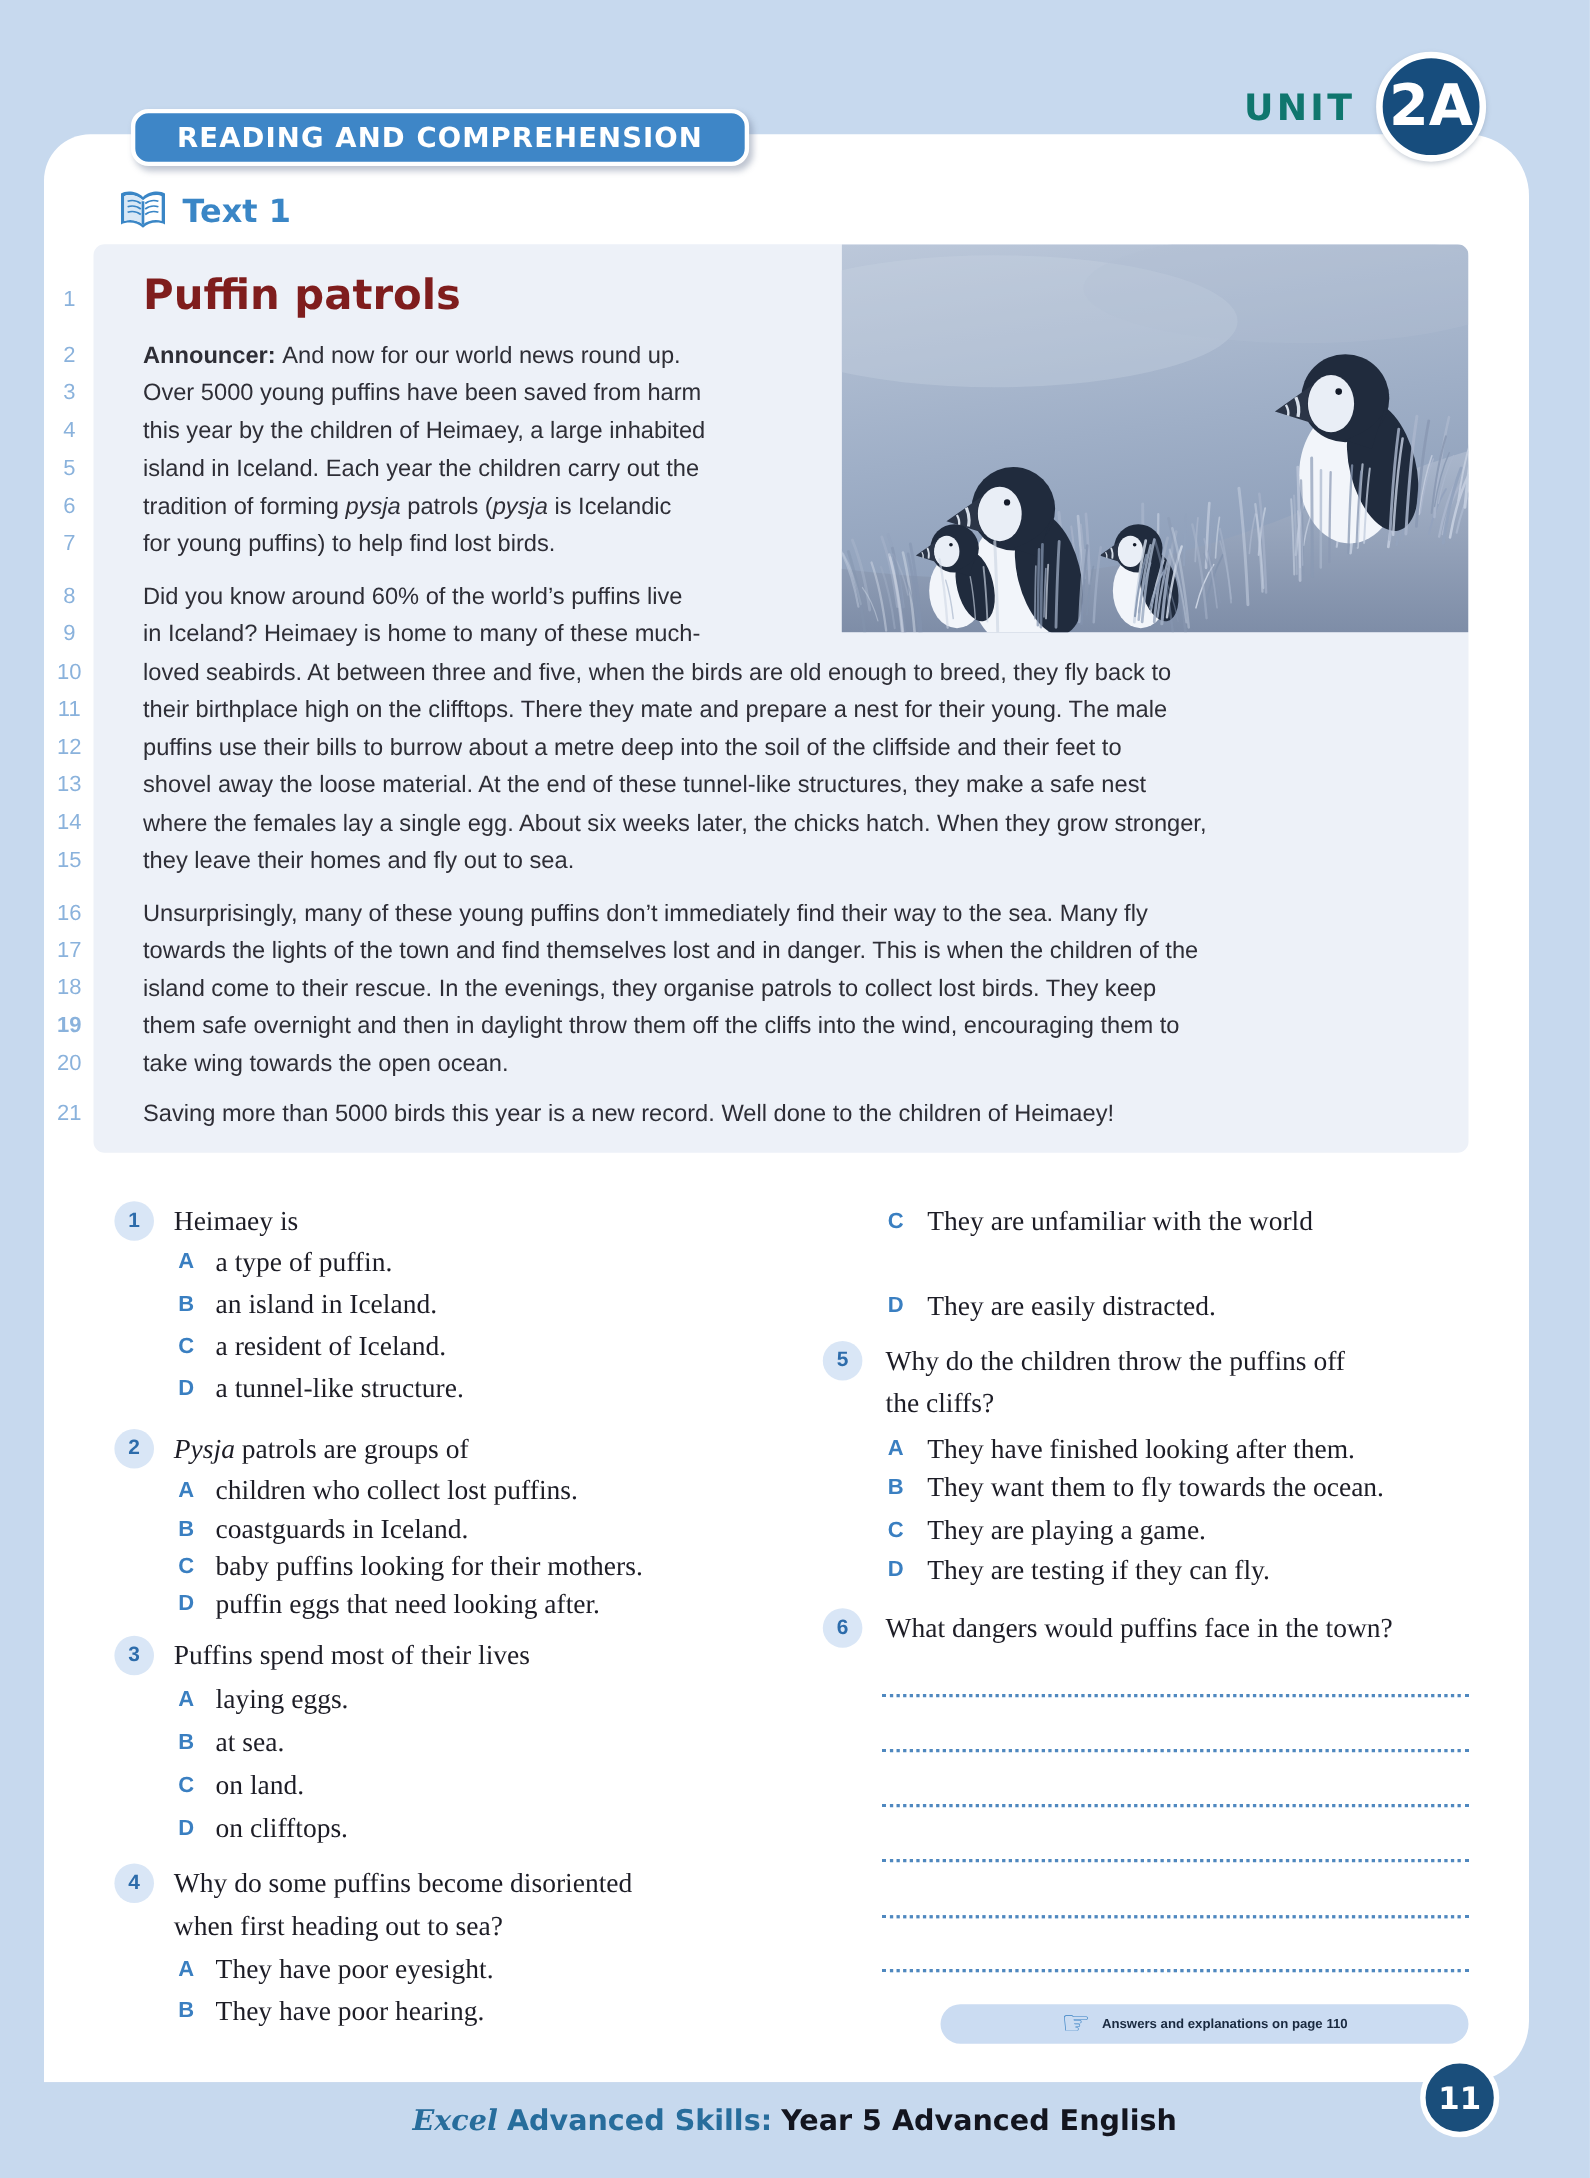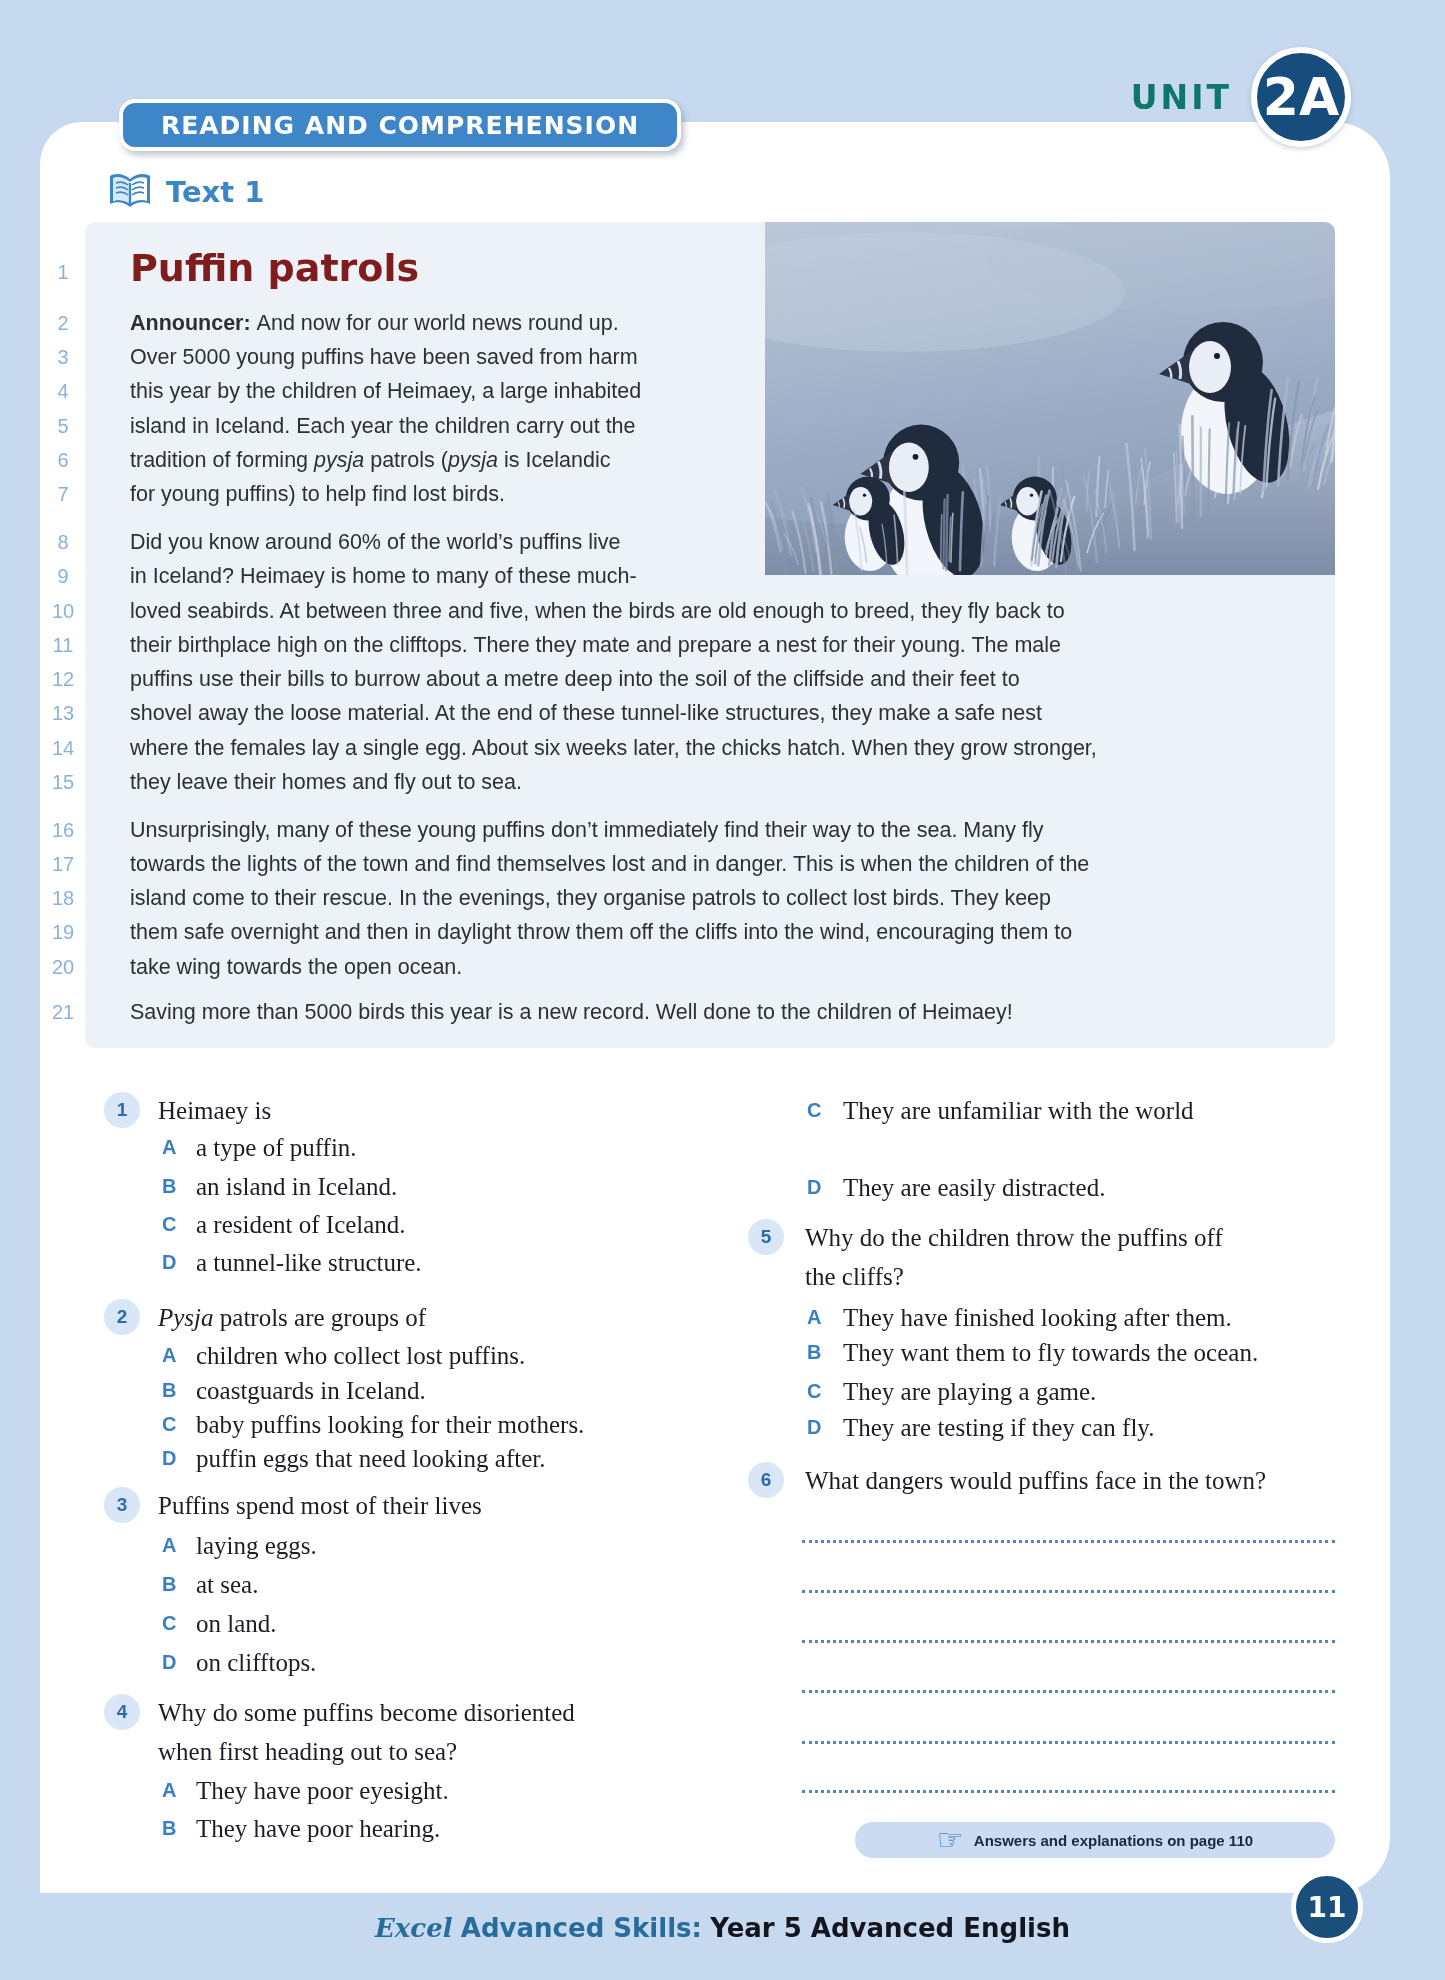--- a/index.html
+++ b/index.html
@@ -42,21 +42,21 @@
   .qhead .i{font-style:italic;}
   .qletter{position:absolute;color:#3a7fc1;font-weight:bold;font-size:20px;line-height:34px;}
   .qopt{position:absolute;font-family:Liberation Serif, serif;font-size:25px;line-height:35px;
         color:#1d1d26;white-space:nowrap;}
   .ansline{position:absolute;height:0;border-top:3px dotted #4f88bf;}
   
   .answers-pill{position:absolute;left:855px;top:1822px;width:480px;height:36px;background:#cbdcf2;
         border-radius:18px;display:flex;align-items:center;justify-content:center;}
   .answers-pill .hand{color:#3a82c4;font-size:30px;line-height:30px;margin-right:10px;
         font-family:"DejaVu Sans",sans-serif;}
-  .answers-pill .atext{color:#19293f;font-size:15px;font-weight:bold;}
+  .answers-pill .atext{color:#19293f;font-size:12px;font-weight:bold;}
   
   .footer-band{position:absolute;left:0;top:1893px;width:1445px;height:87px;background:#c7d9ee;}
   .footer-text{position:absolute;left:0;top:20px;width:1445px;text-align:center;
         font-family:"DejaVu Sans",sans-serif;font-size:26px;}
   .f-i{color:#276d9c;font-weight:bold;font-style:italic;font-family:"DejaVu Serif",serif;}
   .f-b{color:#276d9c;font-weight:800;}
   .f-d{color:#13151f;font-weight:800;}
   .page-num{position:absolute;left:1291px;top:1871px;width:62px;height:62px;background:#1a4e7b;
         border:5px solid #fff;border-radius:50%;box-sizing:content-box;display:flex;align-items:center;
         justify-content:center;color:#fff;font-family:"DejaVu Sans",sans-serif;font-weight:800;font-size:28px;}
@@ -306,21 +306,21 @@
         <div class="p-num" style="top: 509px;">14</div>
         <div class="p-line" style="top: 509px;"><span>where the females lay a single egg. About six weeks later, the chicks hatch. When they grow stronger,</span></div>
         <div class="p-num" style="top: 543px;">15</div>
         <div class="p-line" style="top: 543px;"><span>they leave their homes and fly out to sea.</span></div>
         <div class="p-num" style="top: 591px;">16</div>
         <div class="p-line" style="top: 591px;"><span>Unsurprisingly, many of these young puffins don’t immediately find their way to the sea. Many fly</span></div>
         <div class="p-num" style="top: 625px;">17</div>
         <div class="p-line" style="top: 625px;"><span>towards the lights of the town and find themselves lost and in danger. This is when the children of the</span></div>
         <div class="p-num" style="top: 659px;">18</div>
         <div class="p-line" style="top: 659px;"><span>island come to their rescue. In the evenings, they organise patrols to collect lost birds. They keep</span></div>
-        <div class="p-num" style="top: 693px;">19</div>
+        <div class="p-num" style="top: 693px; font-weight: bold;">19</div>
         <div class="p-line" style="top: 693px;"><span>them safe overnight and then in daylight throw them off the cliffs into the wind, encouraging them to</span></div>
         <div class="p-num" style="top: 728px;">20</div>
         <div class="p-line" style="top: 728px;"><span>take wing towards the open ocean.</span></div>
         <div class="p-num" style="top: 773px;">21</div>
         <div class="p-line" style="top: 773px;"><span>Saving more than 5000 birds this year is a new record. Well done to the children of Heimaey!</span></div>
       </div>
   </div>
 
   <div id="questions-layer">
       <div class="qnum" style="left: 104px; top: 1092px;">1</div>

